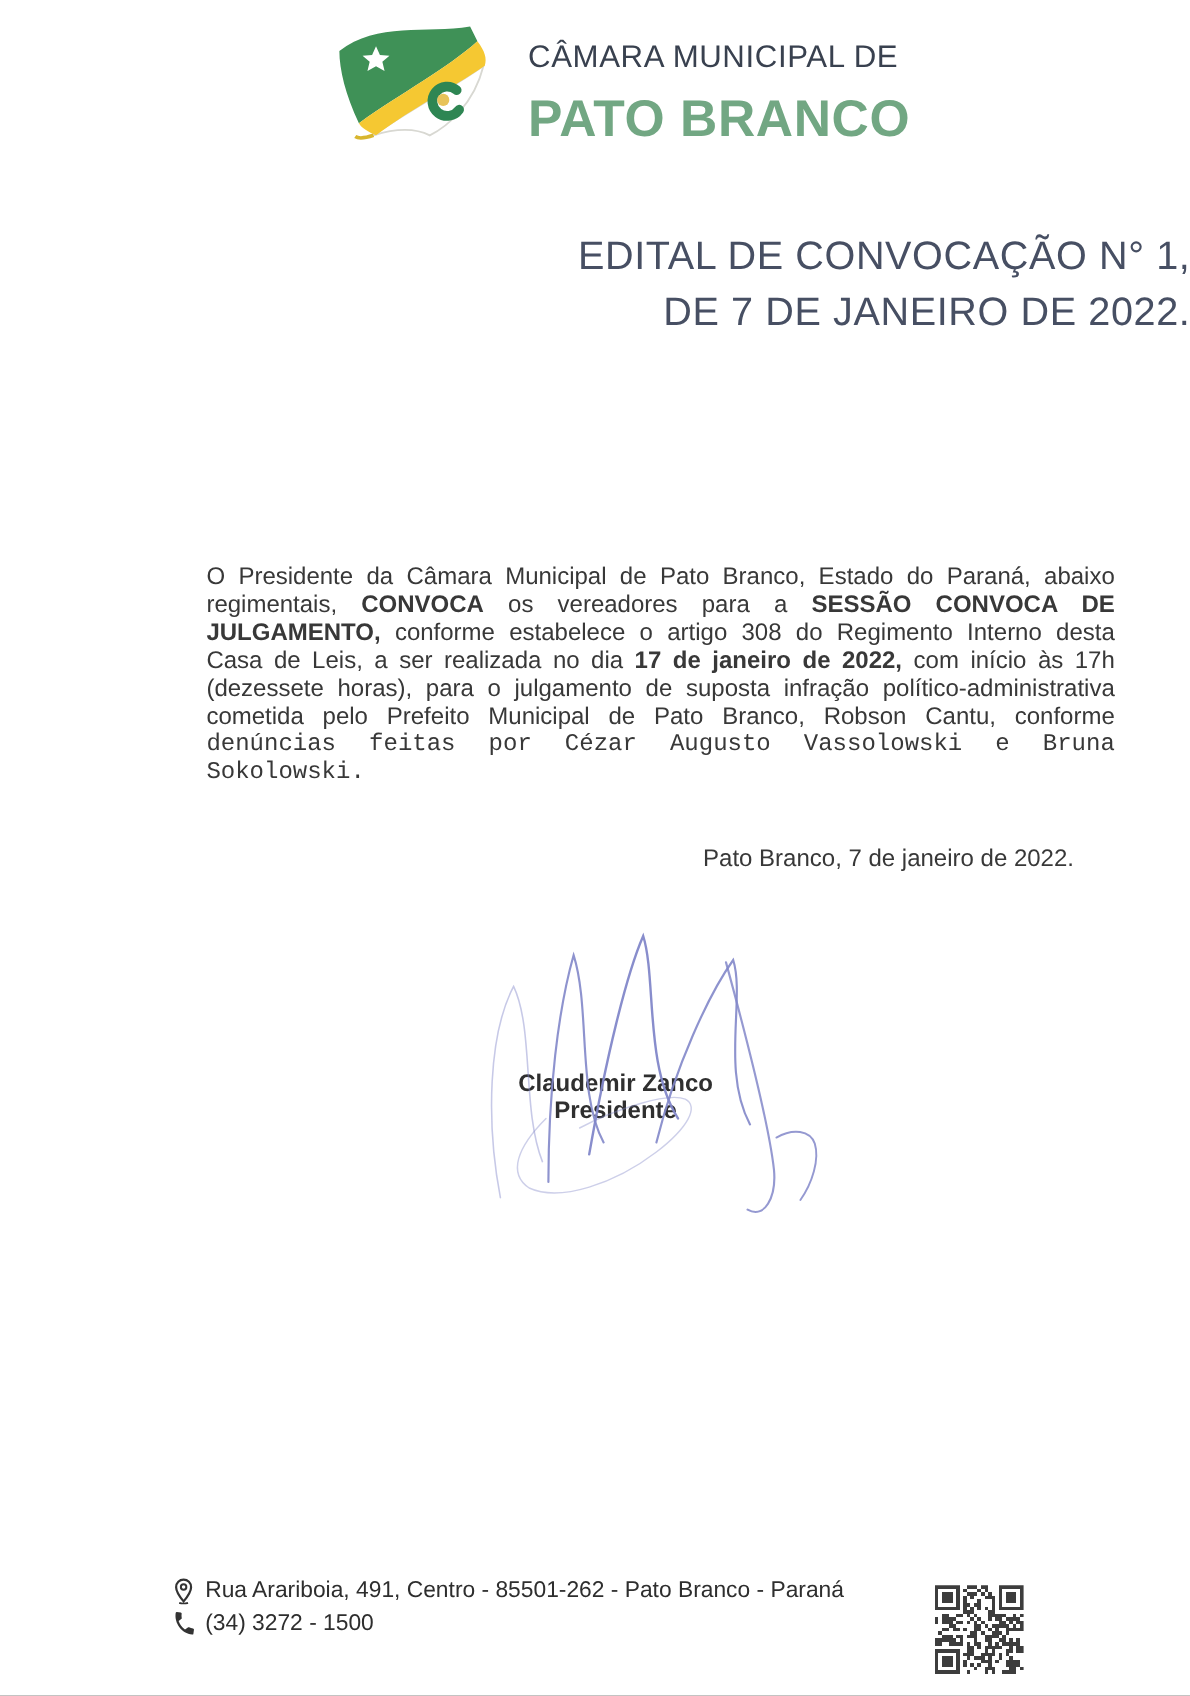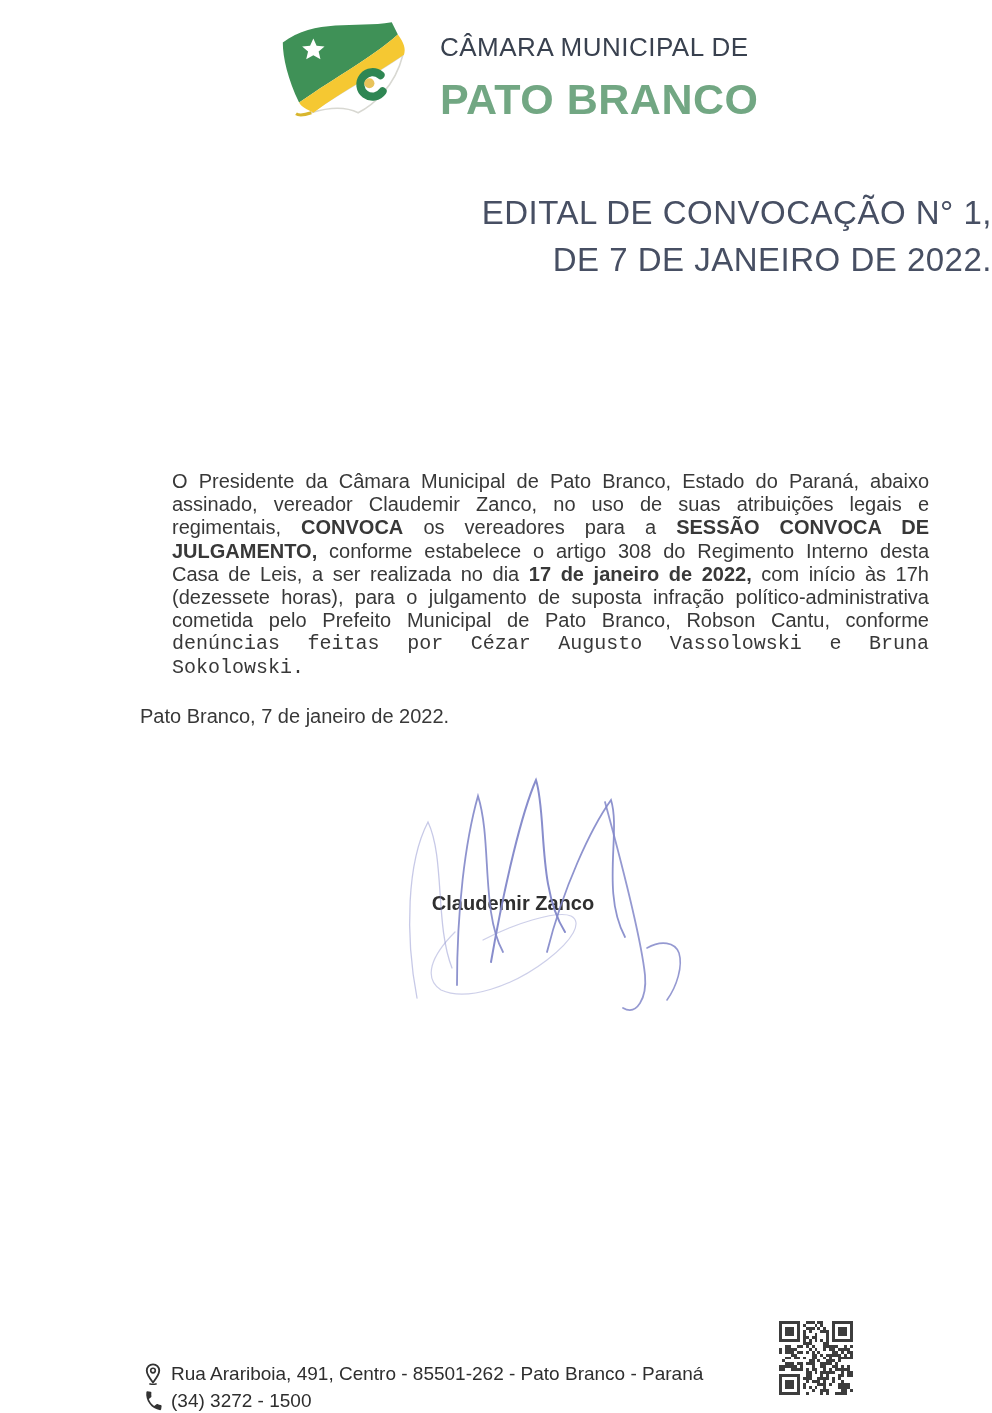--- a/index.html
+++ b/index.html
@@ -21,32 +21,32 @@
   }
   
   .body-text{
     position:absolute;top:470px;left:140px;width:757px;
     font-size:20px;line-height:23.2px;color:var(--body,#383838);margin-left:32px;
   }
   .body-line{text-align:justify;text-align-last:justify;}
   .body-line.last{text-align-last:left;font-family:Liberation Mono, monospace;}
   .body-line b{font-weight:bold;}
   .dateline{
-    position:absolute;top:705px;left:140px;width:755px;text-align:left;
+    position:absolute;top:705px;left:140px;width:755px;text-align:right;
     font-size:20px;color:var(--body,#383838);
   }
   
   .sig-text{
     position:absolute;top:892px;left:363px;width:300px;text-align:center;
     font-weight:bold;font-size:20px;line-height:23px;color:#2f2f2f;
   }
   .sig-svg{position:absolute;left:395px;top:770px;width:300px;height:250px;pointer-events:none;}
   .sig-svg path{fill:none;stroke:var(--ink,#8287c9);stroke-linecap:round;}
   
-  .footer{position:absolute;left:142px;top:1360px;font-size:19px;color:var(--footer,#2e2e2e);}
+  .footer{position:absolute;left:142px;top:1312px;font-size:19px;color:var(--footer,#2e2e2e);}
   .footer-row{display:flex;align-items:center;gap:7px;height:27px;}
   .f-icon{width:22px;height:22px;flex:0 0 22px;}
   .qr{position:absolute;left:779px;top:1321px;width:74px;height:74px;}
 </style>
 </head>
 <body>
 
 <div class="page">
 
   <svg class="flag" viewBox="0 0 160 110" aria-hidden="true">
@@ -65,33 +65,33 @@
     <div class="org2">PATO BRANCO</div>
   </div>
 
   <div class="doc-title">
     <div>EDITAL DE CONVOCAÇÃO N° 1,</div>
     <div>DE 7 DE JANEIRO DE 2022.</div>
   </div>
 
   <div class="body-text" id="body-text">
       <div class="body-line"><span>O Presidente da Câmara Municipal de Pato Branco, Estado do Paraná, abaixo</span></div>
-      <div class="body-line"><span>assinado, vereador Claudemir Zanco, no uso de suas atribuições legais e</span></div>
       <div class="body-line"><span>regimentais, </span><b>CONVOCA</b><span> os vereadores para a </span><b>SESSÃO CONVOCA DE</b></div>
       <div class="body-line"><b>JULGAMENTO,</b><span> conforme estabelece o artigo 308 do Regimento Interno desta</span></div>
       <div class="body-line"><span>Casa de Leis, a ser realizada no dia </span><b>17 de janeiro de 2022,</b><span> com início às 17h</span></div>
       <div class="body-line"><span>(dezessete horas), para o julgamento de suposta infração político-administrativa</span></div>
       <div class="body-line"><span>cometida pelo Prefeito Municipal de Pato Branco, Robson Cantu, conforme</span></div>
       <div class="body-line last"><span>denúncias feitas por Cézar Augusto Vassolowski e Bruna Sokolowski.</span></div>
     </div>
 
   <div class="dateline">Pato Branco, 7 de janeiro de 2022.</div>
 
   <div class="sig-text">
     <div>Claudemir Zanco</div>
+    <div>Presidente</div>
   </div>
   <svg class="sig-svg" viewBox="0 0 300 250" aria-hidden="true">
     <path d="M22,228 C10,165 12,92 33,52 C50,88 40,155 57,198" stroke-width="1.3" opacity="0.45"></path>
     <path d="M62,215 C62,140 70,72 83,26 C97,70 86,142 108,182" stroke-width="1.8" opacity="0.9"></path>
     <path d="M96,192 C110,112 127,42 141,10 C152,45 142,118 170,162" stroke-width="2" opacity="0.95"></path>
     <path d="M152,182 C168,118 196,58 216,30 C226,62 206,122 230,167" stroke-width="1.8" opacity="0.9"></path>
     <path d="M210,32 C228,98 246,168 250,205 C252,228 242,246 228,238" stroke-width="1.8" opacity="0.85"></path>
     <path d="M60,162 C36,186 28,208 46,220 C72,232 118,216 152,190 C178,170 188,152 176,146 C162,140 118,154 88,170" stroke-width="1.2" opacity="0.4"></path>
     <path d="M252,178 C266,170 280,172 284,183 C288,196 282,216 272,230" stroke-width="1.6" opacity="0.85"></path>
   </svg>

